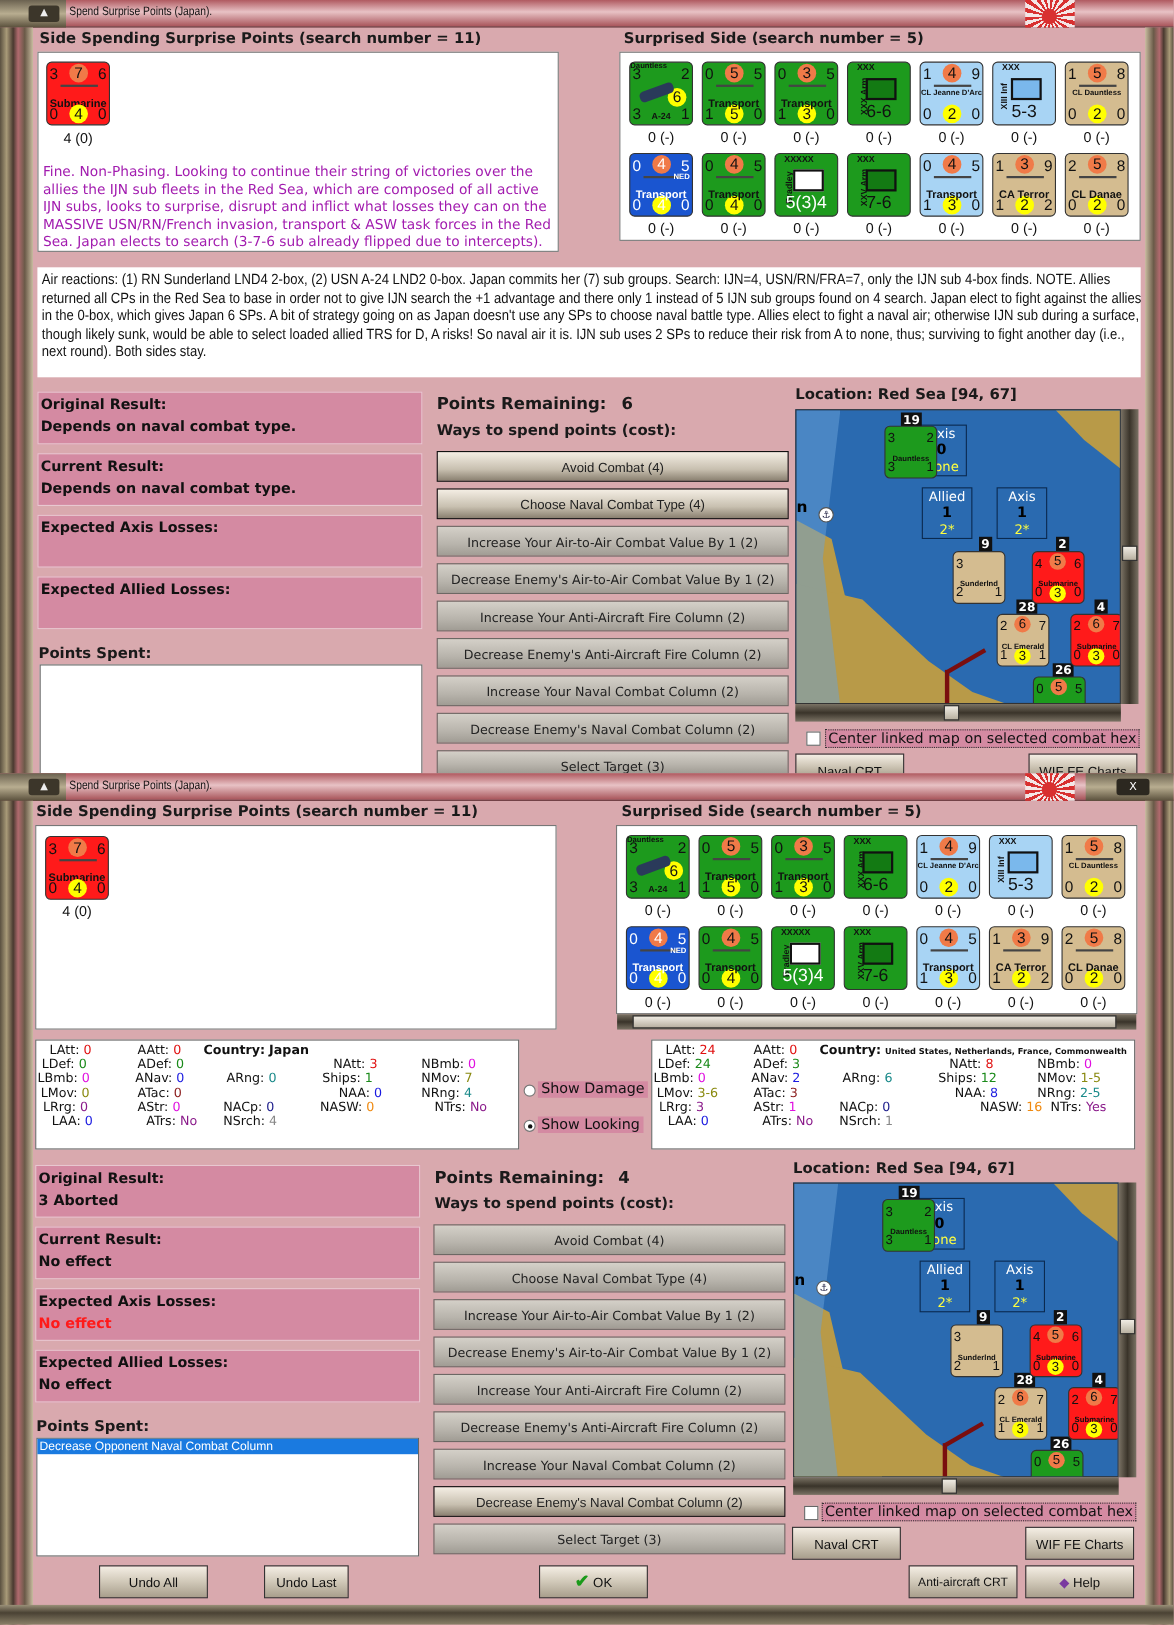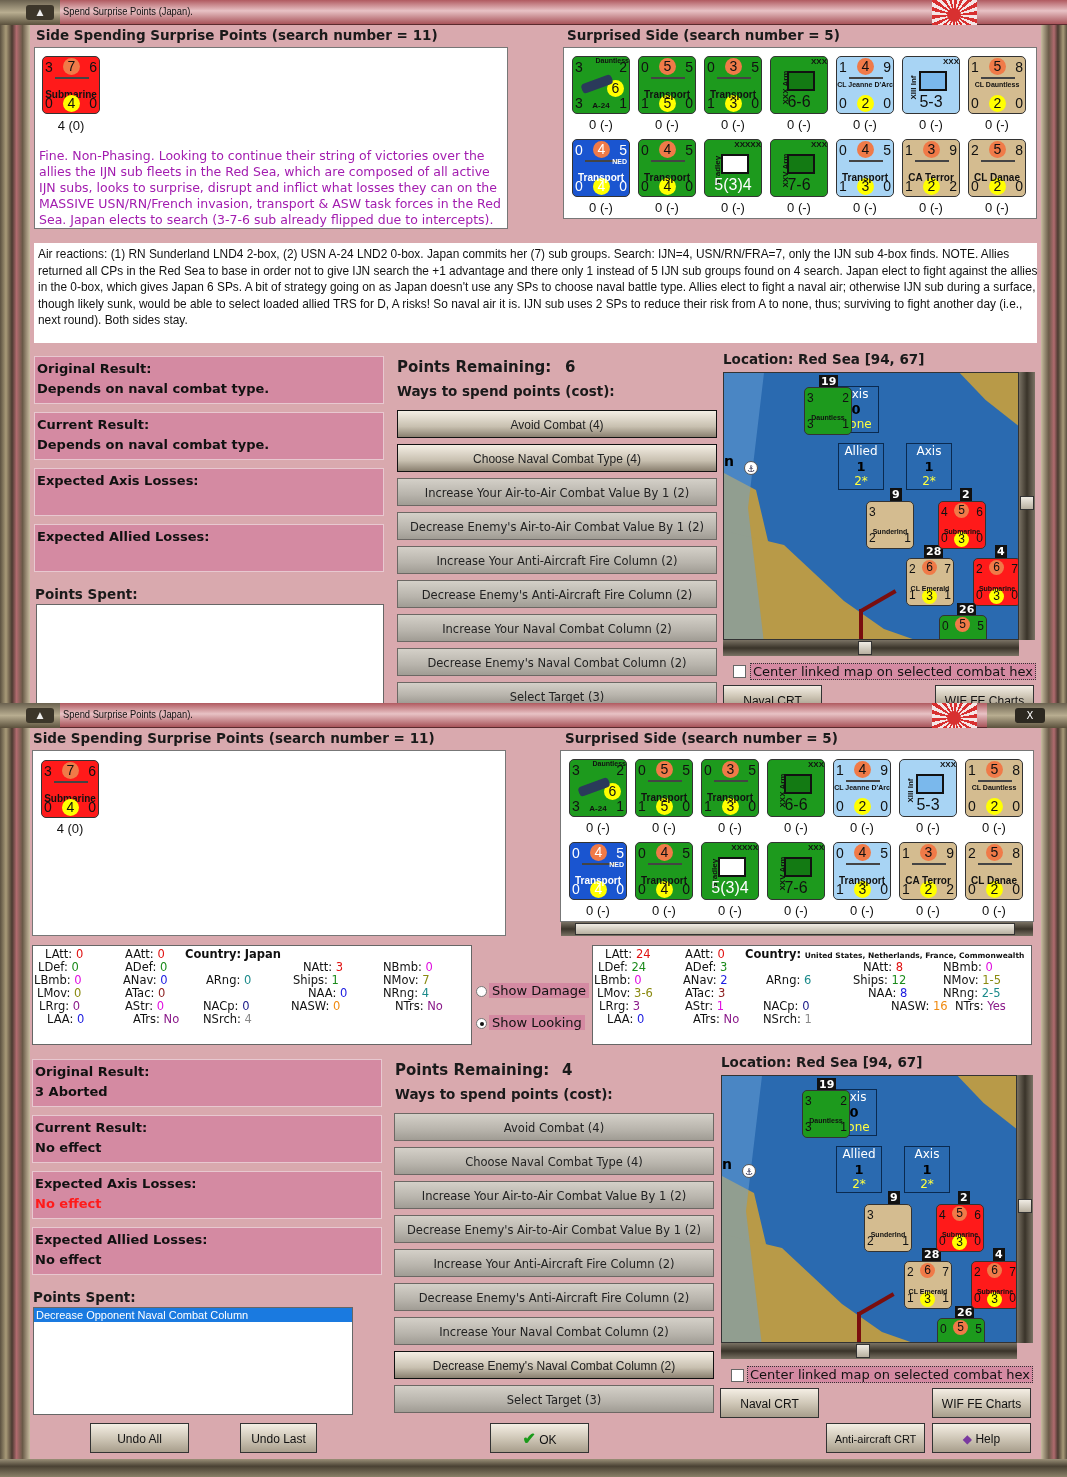--- a/index.html
+++ b/index.html
@@ -25,21 +25,21 @@
 .counter .tl{left:2px;top:3px}.counter .tr{right:2px;top:3px}
 .counter .bl{left:2px;bottom:3px}.counter .br{right:2px;bottom:3px}
 .counter .tc{left:20px;top:1px;width:17px;height:17px;border-radius:50%;background:#f07a48;text-align:center;line-height:17px;font-size:14px}
 .counter .bc{left:20px;bottom:1px;width:17px;height:17px;border-radius:50%;background:#ffff00;text-align:center;line-height:17px;font-size:14px}
 .counter .lbl{position:absolute;left:0;right:0;top:32px;text-align:center;font-size:10px;font-weight:bold}
 .counter .lblsm{position:absolute;left:0;right:0;top:22px;text-align:center;font-size:7px;font-weight:bold}
 .counter .ship{position:absolute;left:12px;top:20px;width:34px;height:2px;background:#444}
 .counter .big{position:absolute;left:0;right:0;bottom:2px;text-align:center;font-size:16px}
 .counter .corps{position:absolute;left:16px;top:14px;width:28px;height:20px;border:2px solid #111}
 .counter .vert{position:absolute;left:-2px;top:26px;transform:rotate(-90deg);font-size:8px;font-weight:bold}
-.counter .top-text{position:absolute;left:0;right:0;top:0;text-align:right;font-size:8px;font-weight:bold}
+.counter .top-text{position:absolute;left:0;right:0;top:0;text-align:left;font-size:8px;font-weight:bold}
 .cap{position:absolute;width:58px;text-align:center;font-family:"Liberation Sans",sans-serif;font-size:13px}
 .green{background:#1d9a1d}.red{background:#ff1a1a}.lblue{background:#a8d4f4}.tan{background:#d4bc90}.dblue{background:#1a55d0;color:#fff}
 .notes{position:absolute;font-size:12.5px;line-height:16px;color:#a21caf;font-family:"DejaVu Sans",sans-serif}
 .notes2{position:absolute;font-family:"Liberation Sans",sans-serif;font-size:13.5px;line-height:16.6px;transform:scaleX(.88);transform-origin:left top;width:1140px}
 .result{position:absolute;left:34px;width:350px;height:48px;background:#d48aa2;border:1px solid #e8c8d0}
 .result .rl{position:absolute;left:2px;top:4px;font-weight:bold;font-size:13px}
 .result .rv{position:absolute;left:2px;top:24px;font-weight:bold;font-size:13px}
 .btn{position:absolute;left:397px;width:320px;height:28px;background:linear-gradient(#d4d0c8,#b8b4ac 60%,#a09c94);border:1px solid #6c6864;text-align:center;line-height:28px;font-size:11.5px;color:#222}
 .btn.sel{background:linear-gradient(#f4eee4,#c8c0b0 60%,#8a8070);border:1.5px solid #111;font-family:"Liberation Sans",sans-serif;font-size:12px}
 .sbtn{position:absolute;height:30px;background:linear-gradient(#f4eee4,#d0c8b8 50%,#a89e8c);border:1px solid #333;text-align:center;line-height:30px;font-family:"Liberation Sans",sans-serif;font-size:12px;color:#111}
@@ -594,21 +594,21 @@
   </div>
   <div class="result" style="left:32px;top:468px">
     <span class="rl">Expected Axis Losses:</span>
     <span class="rv" style="color:#ff1a1a">No effect</span>
   </div>
   <div class="result" style="left:32px;top:524px">
     <span class="rl">Expected Allied Losses:</span>
     <span class="rv">No effect</span>
   </div>
   <div class="h" style="left:33px;top:586px">Points Spent:</div>
-  <div class="listbox" style="left:33px;top:604px;width:320px;height:108px">
+  <div class="listbox" style="left:33px;top:604px;width:348px;height:108px">
     <div class="item">Decrease Opponent Naval Combat Column</div>
   </div>
 
   <div class="h" style="left:395px;top:358px;font-size:15px">Points Remaining:</div>
   <div class="h" style="left:562px;top:358px;font-size:15px">4</div>
   <div class="h" style="left:395px;top:383px">Ways to spend points (cost):</div>
 
   <div class="btn" style="left:394px;top:410px">Avoid Combat (4)</div>
   <div class="btn" style="left:394px;top:444px">Choose Naval Combat Type (4)</div>
   <div class="btn" style="left:394px;top:478px">Increase Your Air-to-Air Combat Value By 1 (2)</div>

